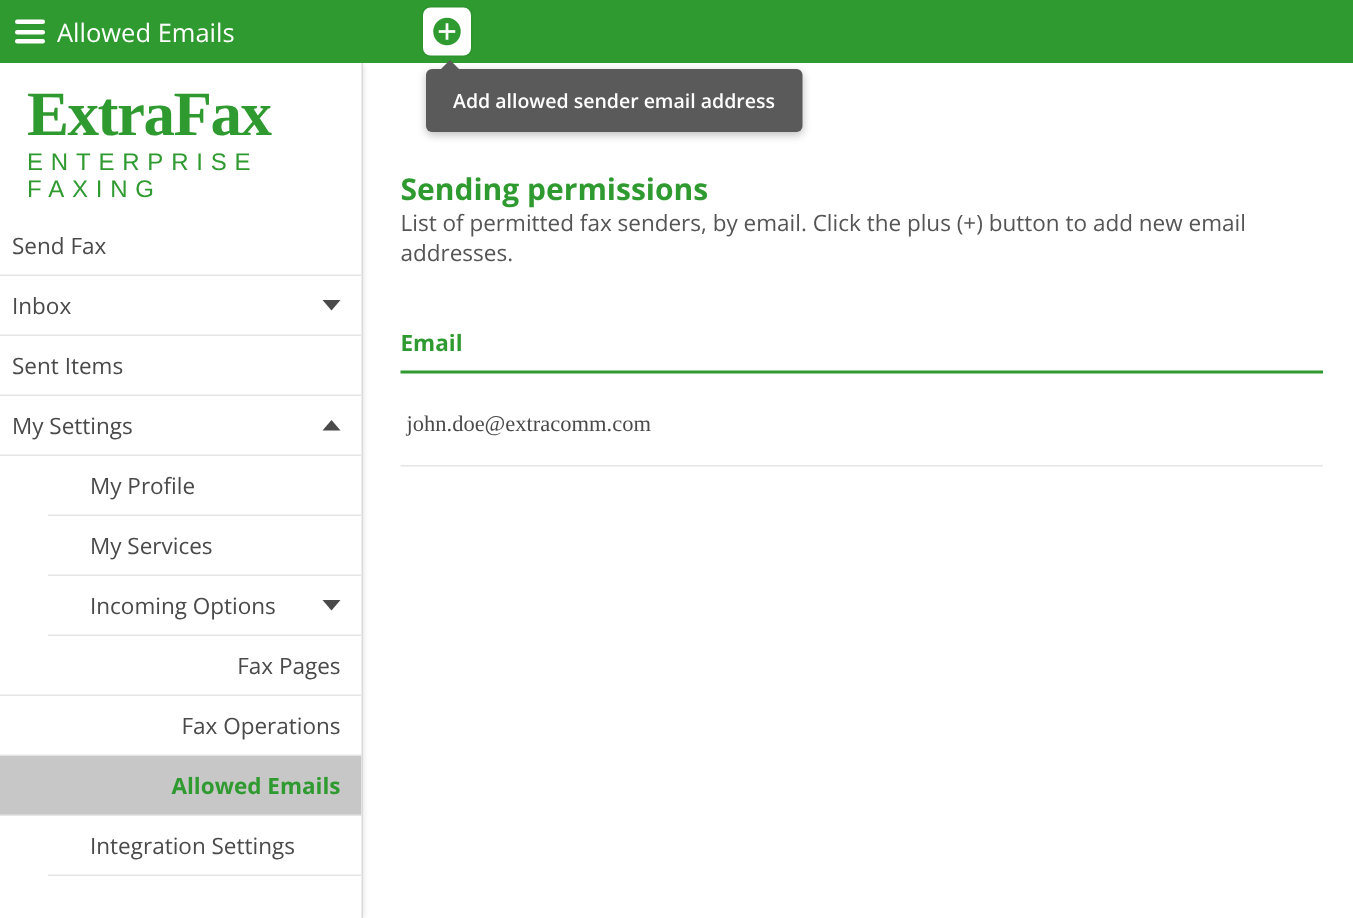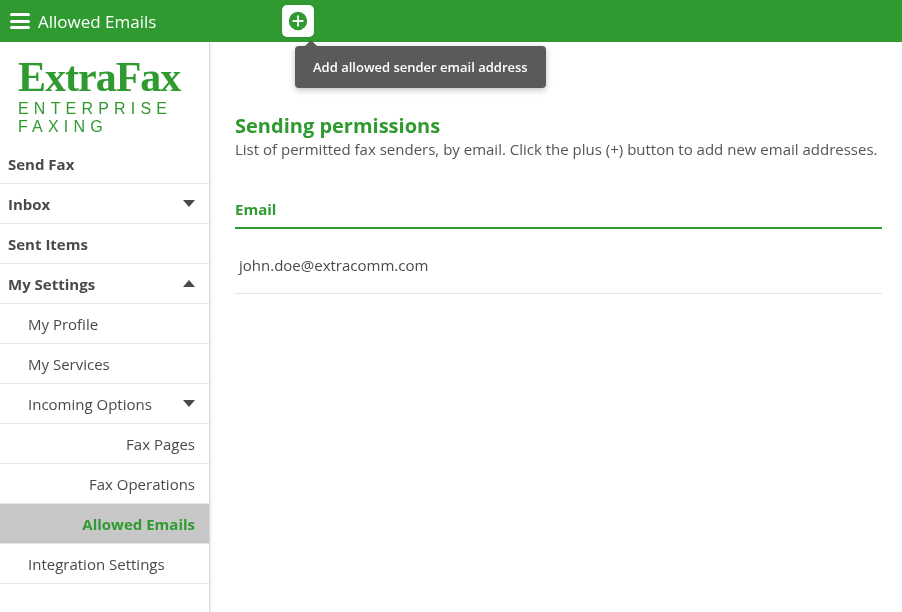--- a/index.html
+++ b/index.html
@@ -51,21 +51,21 @@
     display: flex;
     align-items: center;
     justify-content: center;
     cursor: pointer;
     box-shadow: 0 0 0 1px rgba(0,0,0,0.05);
   }
   .add-button svg { display: block; }
   .tooltip {
     position: absolute;
     top: 46px;
-    left: 295px;
+    left: 284px;
     background: #5a5a5a;
     color: #ffffff;
     font-size: 13px;
     padding: 12px 18px;
     border-radius: 4px;
     box-shadow: 0 2px 6px rgba(0,0,0,0.25);
     font-weight: 600;
   }
   .tooltip::before {
     content: "";
@@ -75,21 +75,21 @@
     width: 0; height: 0;
     border-left: 6px solid transparent;
     border-right: 6px solid transparent;
     border-bottom: 6px solid #5a5a5a;
   }
   .layout {
     display: flex;
     height: calc(612px - 42px);
   }
   .sidebar {
-    width: 210px;
+    width: 242px;
     border-right: 1px solid #d9d9d9;
     background: #ffffff;
     box-shadow: 2px 0 3px -1px rgba(0,0,0,0.08);
     overflow-y: auto;
   }
   .logo {
     padding: 14px 18px 8px 18px;
     text-align: left;
   }
   .logo-main {
@@ -111,22 +111,22 @@
   .nav-item, .nav-sub, .nav-sub2 {
     display: flex;
     align-items: center;
     justify-content: space-between;
     height: 40px;
     border-bottom: 1px solid #e5e5e5;
     font-size: 15px;
     cursor: pointer;
     color: #4a4a4a;
   }
-  .nav-item { padding: 0 14px 0 8px; font-weight: bold; }
-  .nav-sub  { padding: 0 14px 0 28px; }
+  .nav-item { padding: 0 14px 0 8px; }
+  .nav-sub  { padding: 0 14px 0 28px; margin-left: 32px; }
   .nav-sub2 { padding: 0 14px 0 42px; justify-content: flex-end; }
   .nav-item:first-of-type { border-top: 1px solid #e5e5e5; margin-top: 12px; }
   .active {
     background: #c7c7c7;
     color: #2f9a2f;
     font-weight: 700;
   }
   .caret {
     width: 0; height: 0;
   }
@@ -164,20 +164,21 @@
   .col-underline {
     height: 2px;
     background: #2f9a2f;
     margin-bottom: 18px;
   }
   .email-row {
     font-size: 15px;
     color: #4a4a4a;
     padding: 8px 4px 18px 4px;
     border-bottom: 1px solid #e5e5e5;
+    font-family: Liberation Serif, serif;
   }
 </style>
 </head>
 <body>
 
 <div class="topbar">
   <div class="hamburger-icon">
     <div></div>
       <div></div>
       <div></div>

